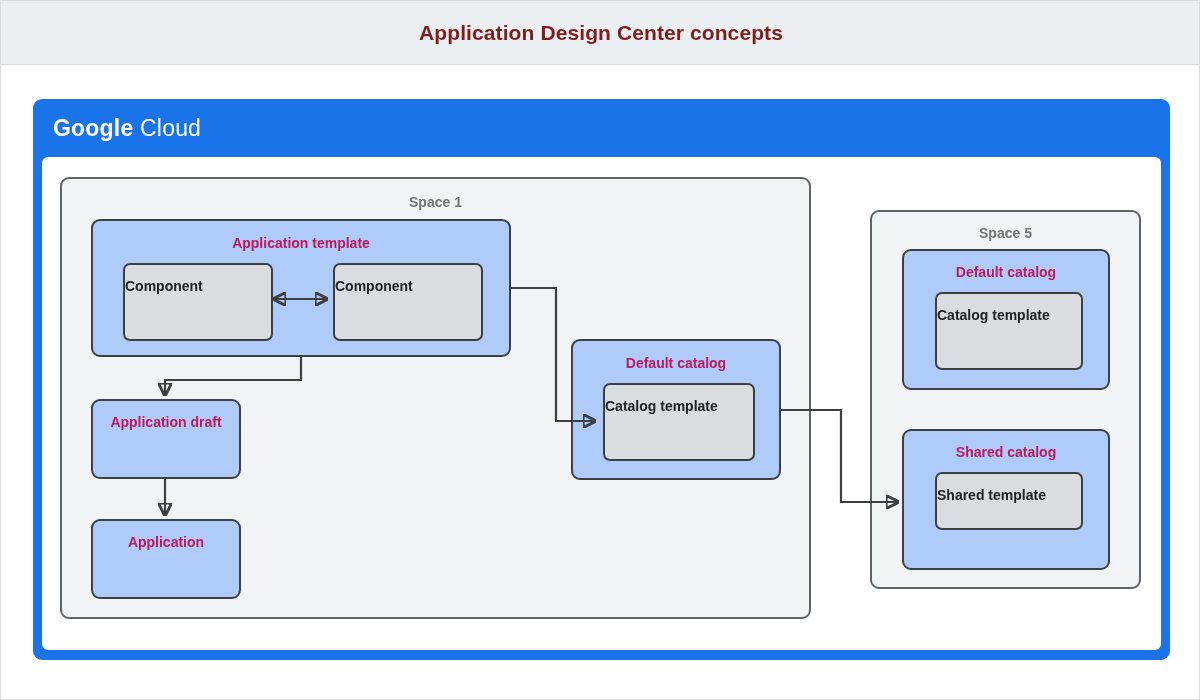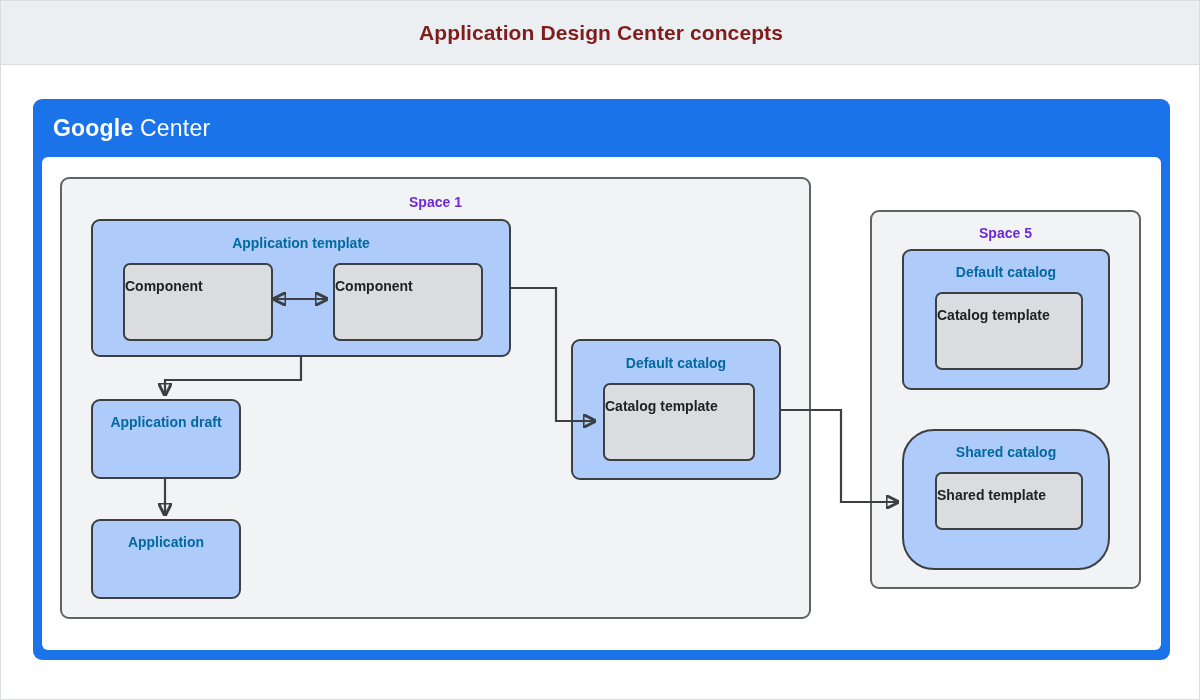--- a/index.html
+++ b/index.html
@@ -85,21 +85,21 @@
     border-radius: 9px;
     box-sizing: border-box;
   }
   .space-label {
     position: absolute;
     left: 0;
     right: 0;
     text-align: center;
     font-size: 14px;
     font-weight: bold;
-    color: #6d28d9;
+    color: #737373;
   }
   #space-1 { left: 59px;  top: 176px; width: 751px; height: 442px; }
   #space-1 .space-label { top: 15px; }
   #space-2 { left: 869px; top: 209px; width: 271px; height: 379px; }
   #space-2 .space-label { top: 13px; }
 
   
   .blue-box {
     position: absolute;
     background: #aecbfa;
@@ -107,21 +107,21 @@
     border-radius: 9px;
     box-sizing: border-box;
   }
   .blue-box-label {
     position: absolute;
     left: 0;
     right: 0;
     text-align: center;
     font-size: 14px;
     font-weight: bold;
-    color: #0369a1;
+    color: #be185d;
   }
 
   
   .grey-box {
     position: absolute;
     background: #dadce0;
     border: 2px solid #3c4043;
     border-radius: 7px;
     box-sizing: border-box;
   }
@@ -154,21 +154,21 @@
   #default-catalog-1 > .blue-box-label { top: 14px; }
   #catalog-template-1 { left: 30px; top: 42px; width: 152px; height: 78px; }
   #catalog-template-1 > .grey-box-label { top: 13px; }
 
   
   #default-catalog-2 { left: 901px; top: 248px; width: 208px; height: 141px; }
   #default-catalog-2 > .blue-box-label { top: 13px; }
   #catalog-template-2 { left: 31px; top: 41px; width: 148px; height: 78px; }
   #catalog-template-2 > .grey-box-label { top: 13px; }
 
-  #shared-catalog { left: 901px; top: 428px; width: 208px; height: 141px; border-radius: 32px; }
+  #shared-catalog { left: 901px; top: 428px; width: 208px; height: 141px; }
   #shared-catalog > .blue-box-label { top: 13px; }
   #shared-template { left: 31px; top: 41px; width: 148px; height: 58px; }
   #shared-template > .grey-box-label { top: 13px; }
 
   
   #connectors {
     position: absolute;
     left: 0;
     top: 0;
     width: 1200px;
@@ -183,21 +183,21 @@
 
 <div id="page">
 
   <div id="title-bar">
     <div id="title-text">Application Design Center concepts</div>
   </div>
 
   <div id="gcloud-frame">
 
     <div id="gcloud-logo">
-      <span class="g-bold">Google</span><span class="g-light">&nbsp;</span><span class="g-light">Center</span>
+      <span class="g-bold">Google</span><span class="g-light">&nbsp;</span><span class="g-light">Cloud</span>
     </div>
 
     <div id="gcloud-inner"></div>
   </div>
 
   <div id="space-1" class="space">
     <div class="space-label">Space 1</div>
   </div>
 
   <div id="application-template" class="blue-box">

